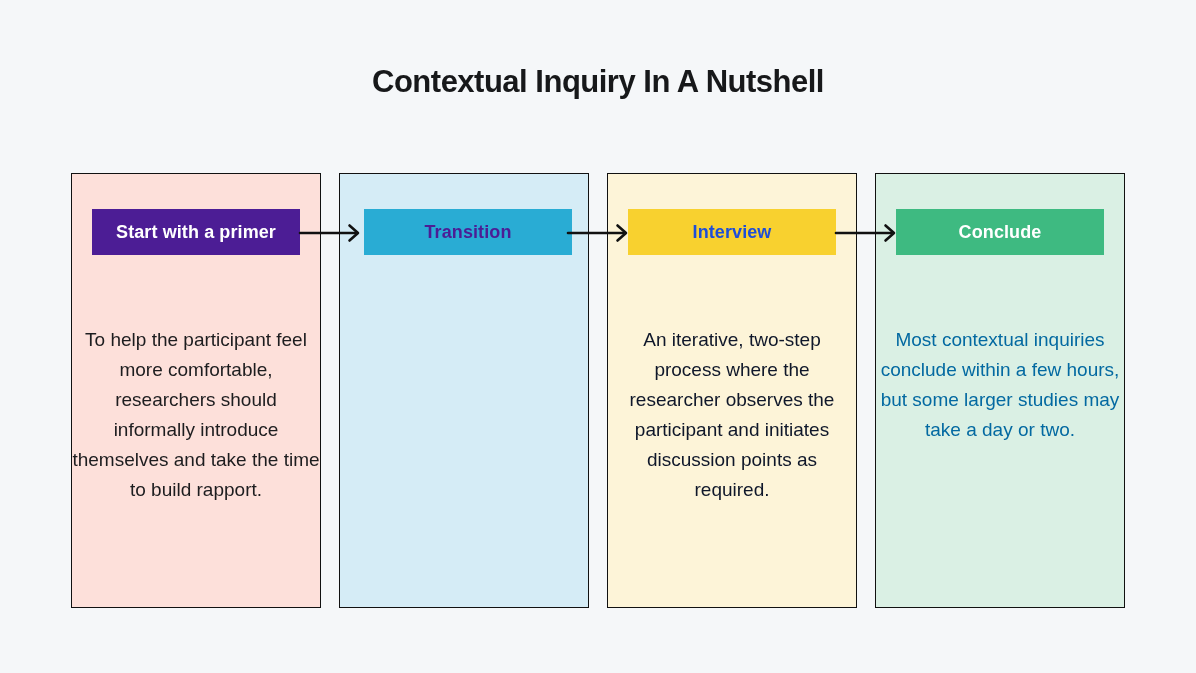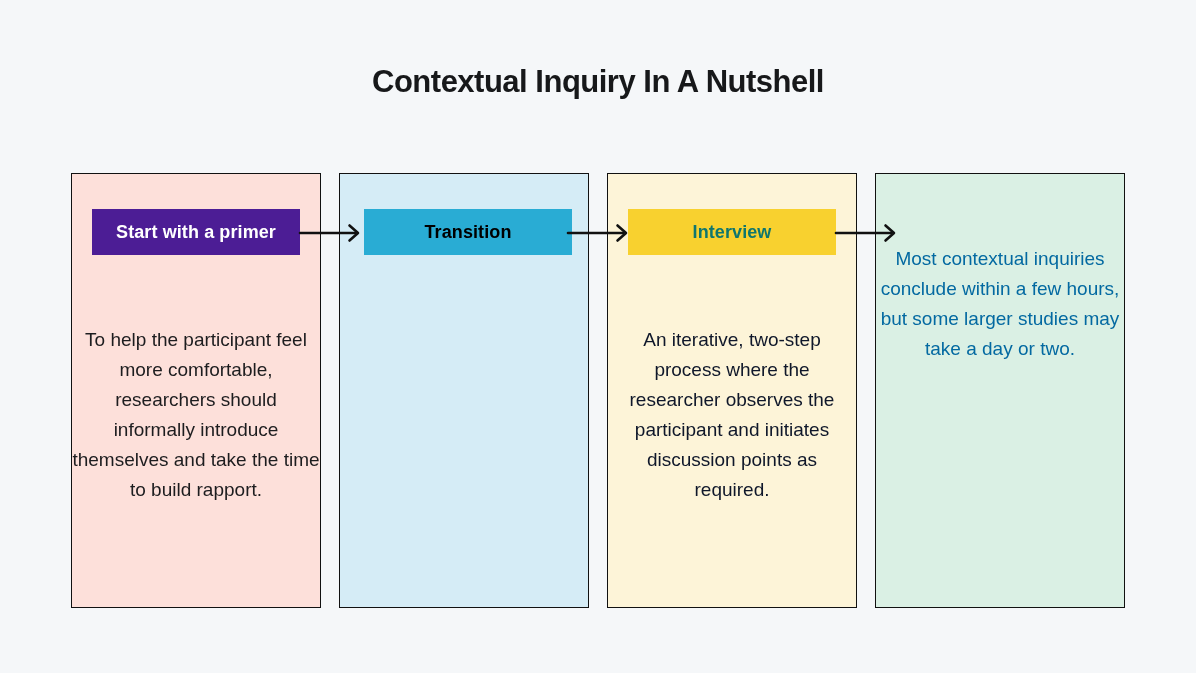--- a/index.html
+++ b/index.html
@@ -77,29 +77,30 @@
   <h1 class="title">Contextual Inquiry In A Nutshell</h1>
 
   <div class="cards">
 
     <div class="card" style="background-color: rgb(253, 224, 218); border-color: rgb(17, 17, 17);">
       <div class="chip" style="background-color: #4c1d95; color: rgb(255, 255, 255);">Start with a primer</div>
       <p class="desc" style="color: rgb(29, 29, 31);">To help the participant feel more comfortable, researchers should informally introduce themselves and take the time to build rapport.</p>
     </div>
 
     <div class="card" style="background-color: rgb(213, 236, 246); border-color: rgb(17, 17, 17);">
-      <div class="chip" style="background-color: rgb(41, 172, 212); color: #000000; margin-left: 8px;">Transition</div>
+      <div class="chip" style="background-color: rgb(41, 172, 212); color: #4c1d95; margin-left: 8px;">Transition</div>
     </div>
 
     <div class="card" style="background-color: rgb(253, 244, 216); border-color: rgb(17, 17, 17);">
-      <div class="chip" style="background-color: rgb(248, 209, 47); color: #0f766e;">Interview</div>
+      <div class="chip" style="background-color: rgb(248, 209, 47); color: #1d4ed8;">Interview</div>
       <p class="desc" style="color: #0f172a;">An iterative, two-step process where the researcher observes the participant and initiates discussion points as required.</p>
     </div>
 
     <div class="card" style="background-color: rgb(218, 240, 228); border-color: rgb(17, 17, 17);">
+      <div class="chip" style="background-color: rgb(62, 186, 129); color: rgb(255, 255, 255);">Conclude</div>
       <p class="desc" style="color: #0369a1;">Most contextual inquiries conclude within a few hours, but some larger studies may take a day or two.</p>
     </div>
 
   </div>
 
   <svg class="arrows" viewBox="0 0 1196 673" xmlns="http://www.w3.org/2000/svg">
     <g style="stroke: rgb(17, 17, 17);">
       <path d="M300 233 L355 233"></path>
       <path d="M349.5 225.5 L358 233 L349.5 240.5"></path>
     </g>

